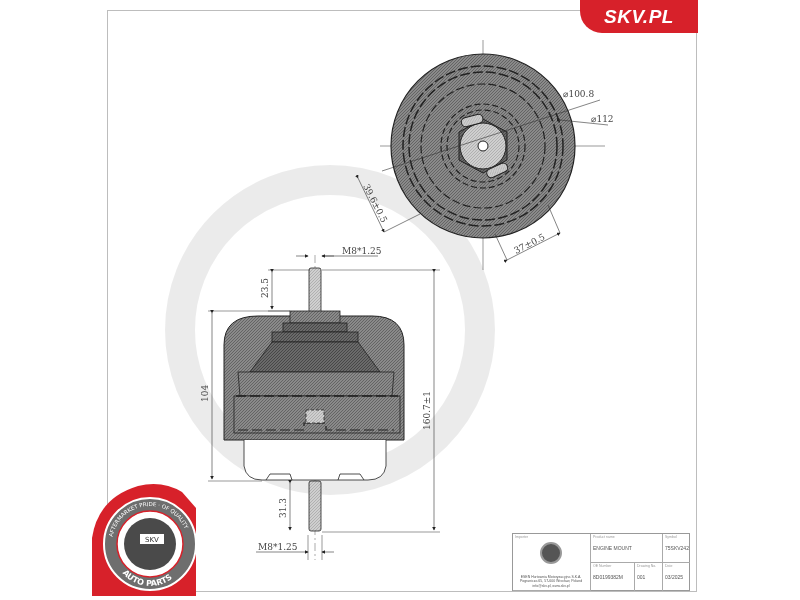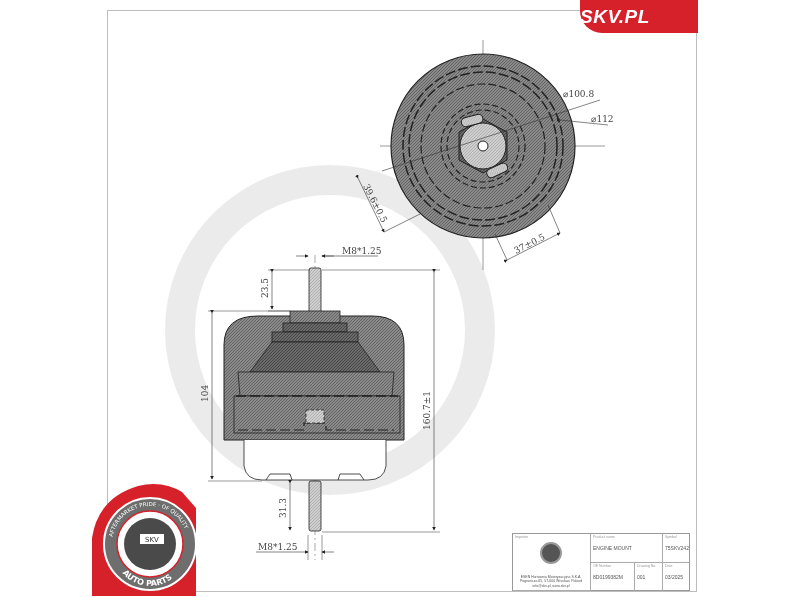--- a/index.html
+++ b/index.html
@@ -1,18 +1,18 @@
 <!DOCTYPE html>
 <html><head>
 <meta charset="utf-8">
 <style>
   html,body{margin:0;padding:0;background:#fff;}
   body{width:800px;height:600px;position:relative;overflow:hidden;font-family:"Liberation Sans",sans-serif;}
   .frame{position:absolute;left:107px;top:10px;width:590px;height:582px;border:1px solid #bdbdbd;box-sizing:border-box;}
-  .brand{position:absolute;left:580px;top:0;width:118px;height:33px;background:#d7212a;border-bottom-left-radius:22px;color:#fff;font-weight:bold;font-style:italic;font-size:19px;display:flex;align-items:center;justify-content:flex-start;letter-spacing:0.5px;}
+  .brand{position:absolute;left:580px;top:0;width:118px;height:33px;background:#d7212a;border-bottom-left-radius:22px;color:#fff;font-weight:bold;font-style:italic;font-size:19px;display:flex;align-items:center;justify-content:center;letter-spacing:0.5px;}
   svg.drawing{position:absolute;left:0;top:0;}
   .dim{font-family:"DejaVu Serif",serif;font-size:9px;fill:#444;}
   .tb{position:absolute;left:512px;top:533px;width:178px;height:58px;border:1px solid #999;box-sizing:border-box;font-size:4px;color:#777;}
   .tb .cell{position:absolute;border-right:1px solid #aaa;border-bottom:1px solid #aaa;box-sizing:border-box;}
   .tb .lbl{position:absolute;left:2px;top:1px;font-size:3.5px;color:#999;}
   .tb .val{position:absolute;left:2px;top:11px;font-size:5px;color:#555;}
   .tb .addr{position:absolute;left:2px;bottom:2px;width:72px;font-size:3.5px;color:#555;text-align:center;line-height:4.5px;}
   .badge{position:absolute;left:92px;top:478px;width:108px;height:118px;}
 </style>
 </head>

